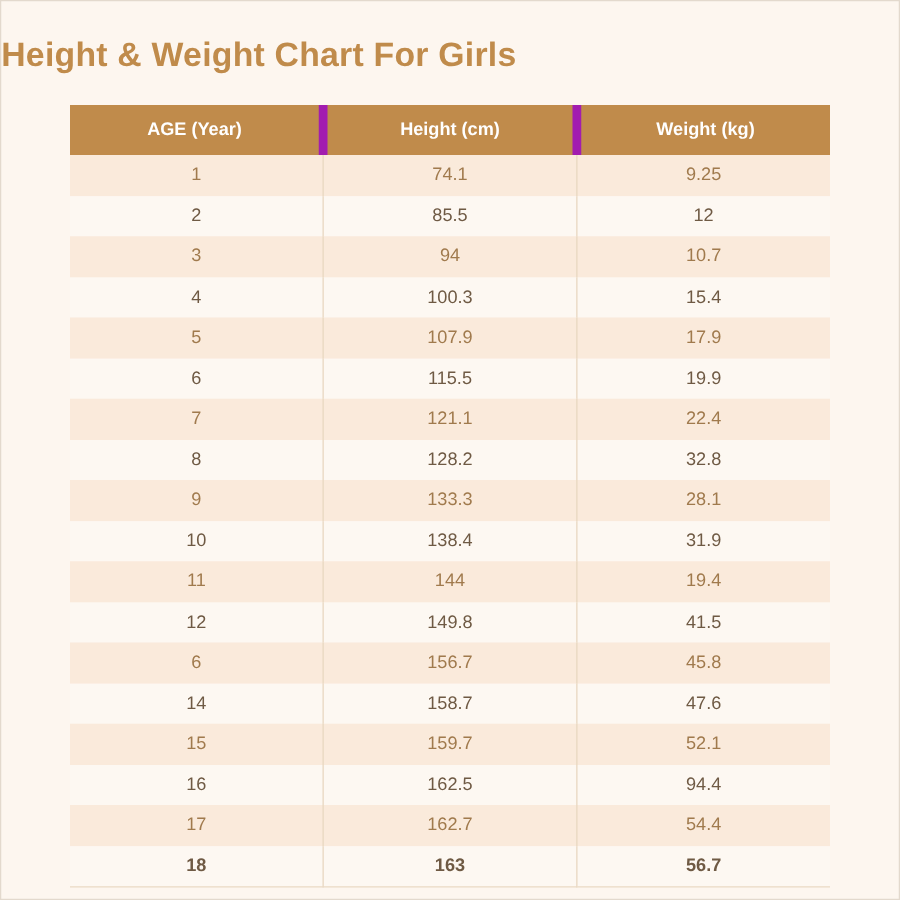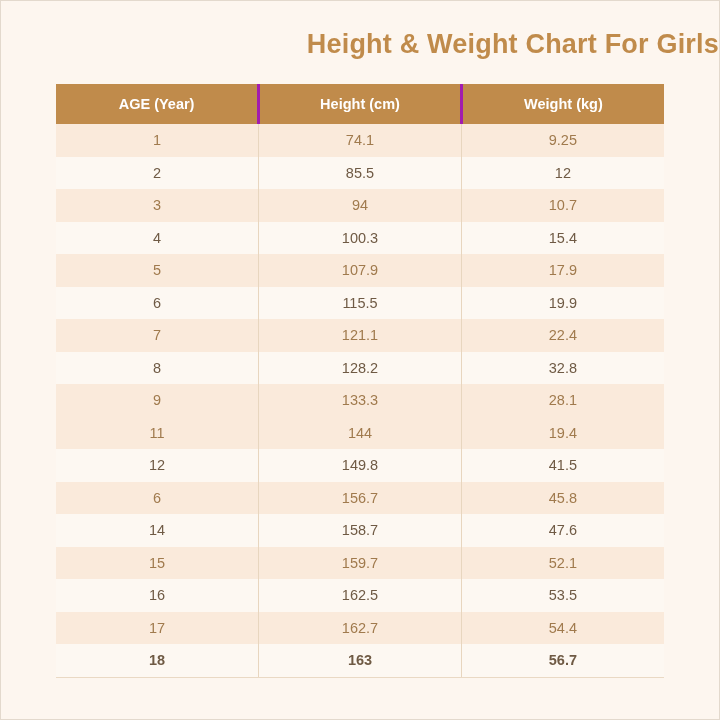--- a/index.html
+++ b/index.html
@@ -15,21 +15,21 @@
   }
   .page {
     position: relative;
     width: 720px;
     height: 720px;
     box-sizing: border-box;
     background: #fdf6ef;
     border: 1px solid #e3d9cd;
   }
   .title {
-    text-align: right;
+    text-align: left;
     color: #c08b4b;
     font-size: 27px;
     font-weight: bold;
     letter-spacing: 0.2px;
     margin-top: 28px;
     margin-bottom: 0;
   }
   .table-wrap {
     margin: 24px auto 0 auto;
     width: 608px;
@@ -39,21 +39,21 @@
     width: 100%;
     table-layout: fixed;
   }
   table.chart thead th {
     background: #c08b4b;
     color: #ffffff;
     font-size: 14.5px;
     font-weight: bold;
     height: 38px;
     text-align: center;
-    border-right: 3px solid #a21caf;
+    border-right: 7px solid #a21caf;
     vertical-align: middle;
   }
   table.chart thead th:last-child {
     border-right: none;
   }
   table.chart tbody td {
     height: 30.5px;
     text-align: center;
     font-size: 14.5px;
     color: #8a6a42;
@@ -130,20 +130,25 @@
         <tr class="even">
           <td>8</td>
           <td>128.2</td>
           <td>32.8</td>
         </tr>
         <tr class="odd">
           <td>9</td>
           <td>133.3</td>
           <td>28.1</td>
         </tr>
+        <tr class="even">
+          <td>10</td>
+          <td>138.4</td>
+          <td>31.9</td>
+        </tr>
         <tr class="odd">
           <td>11</td>
           <td>144</td>
           <td>19.4</td>
         </tr>
         <tr class="even">
           <td>12</td>
           <td>149.8</td>
           <td>41.5</td>
         </tr>
@@ -158,21 +163,21 @@
           <td>47.6</td>
         </tr>
         <tr class="odd">
           <td>15</td>
           <td>159.7</td>
           <td>52.1</td>
         </tr>
         <tr class="even">
           <td>16</td>
           <td>162.5</td>
-          <td>53.5</td>
+          <td>94.4</td>
         </tr>
         <tr class="odd">
           <td>17</td>
           <td>162.7</td>
           <td>54.4</td>
         </tr>
         <tr class="even">
           <td>18</td>
           <td>163</td>
           <td>56.7</td>

